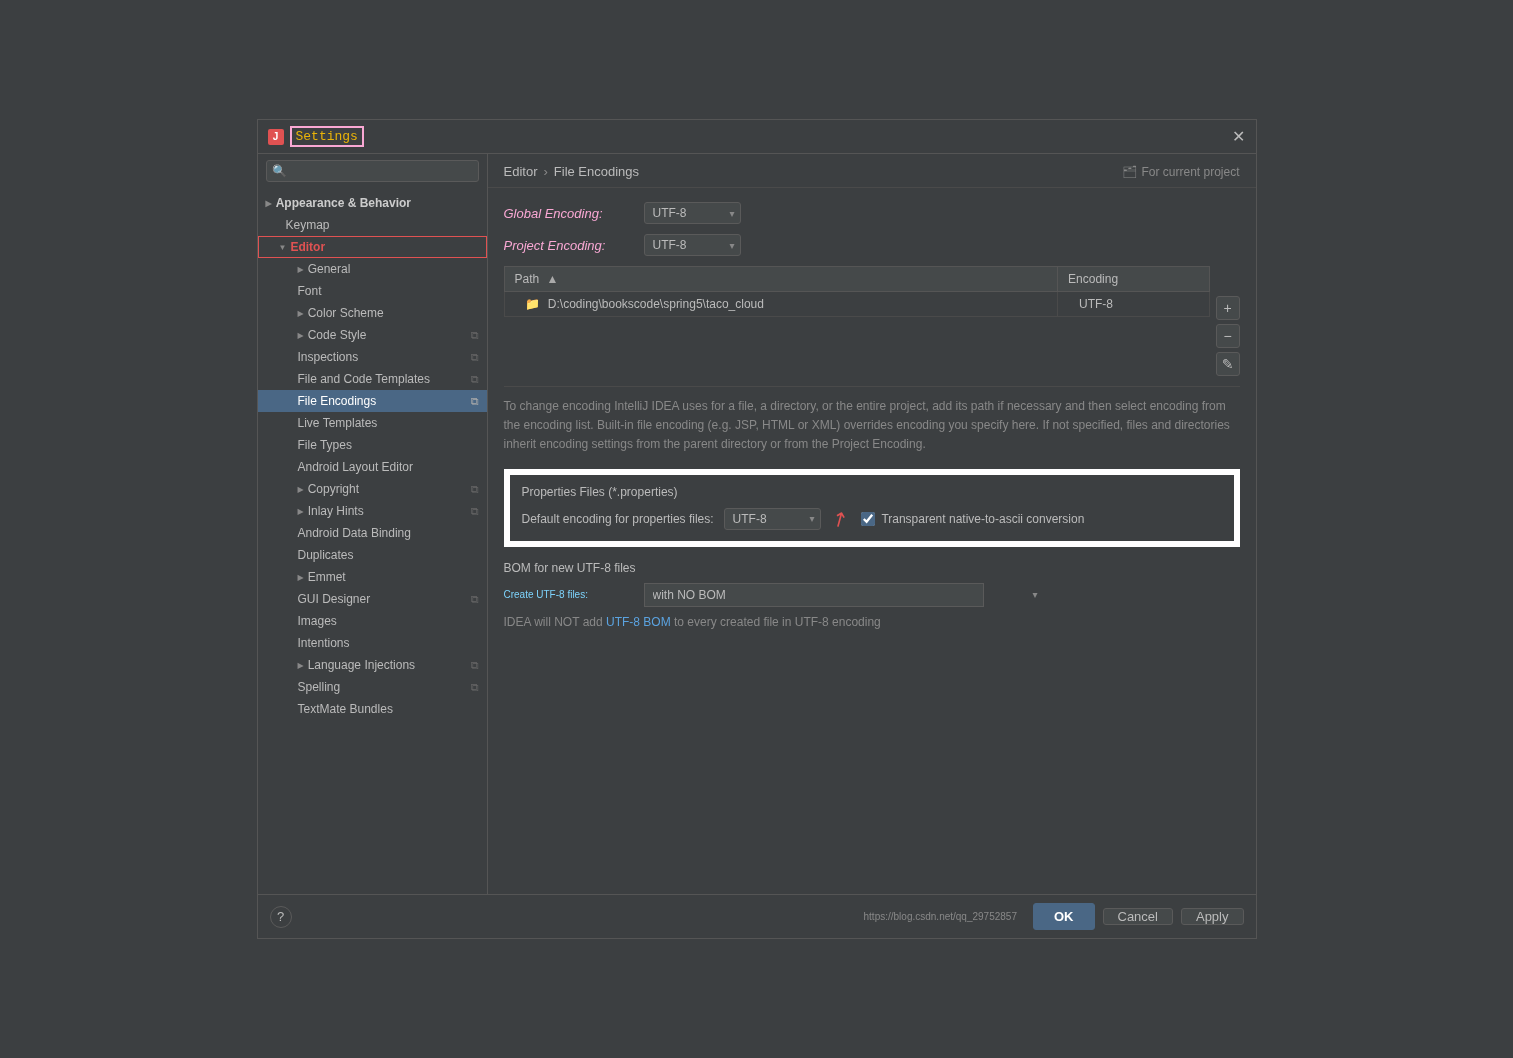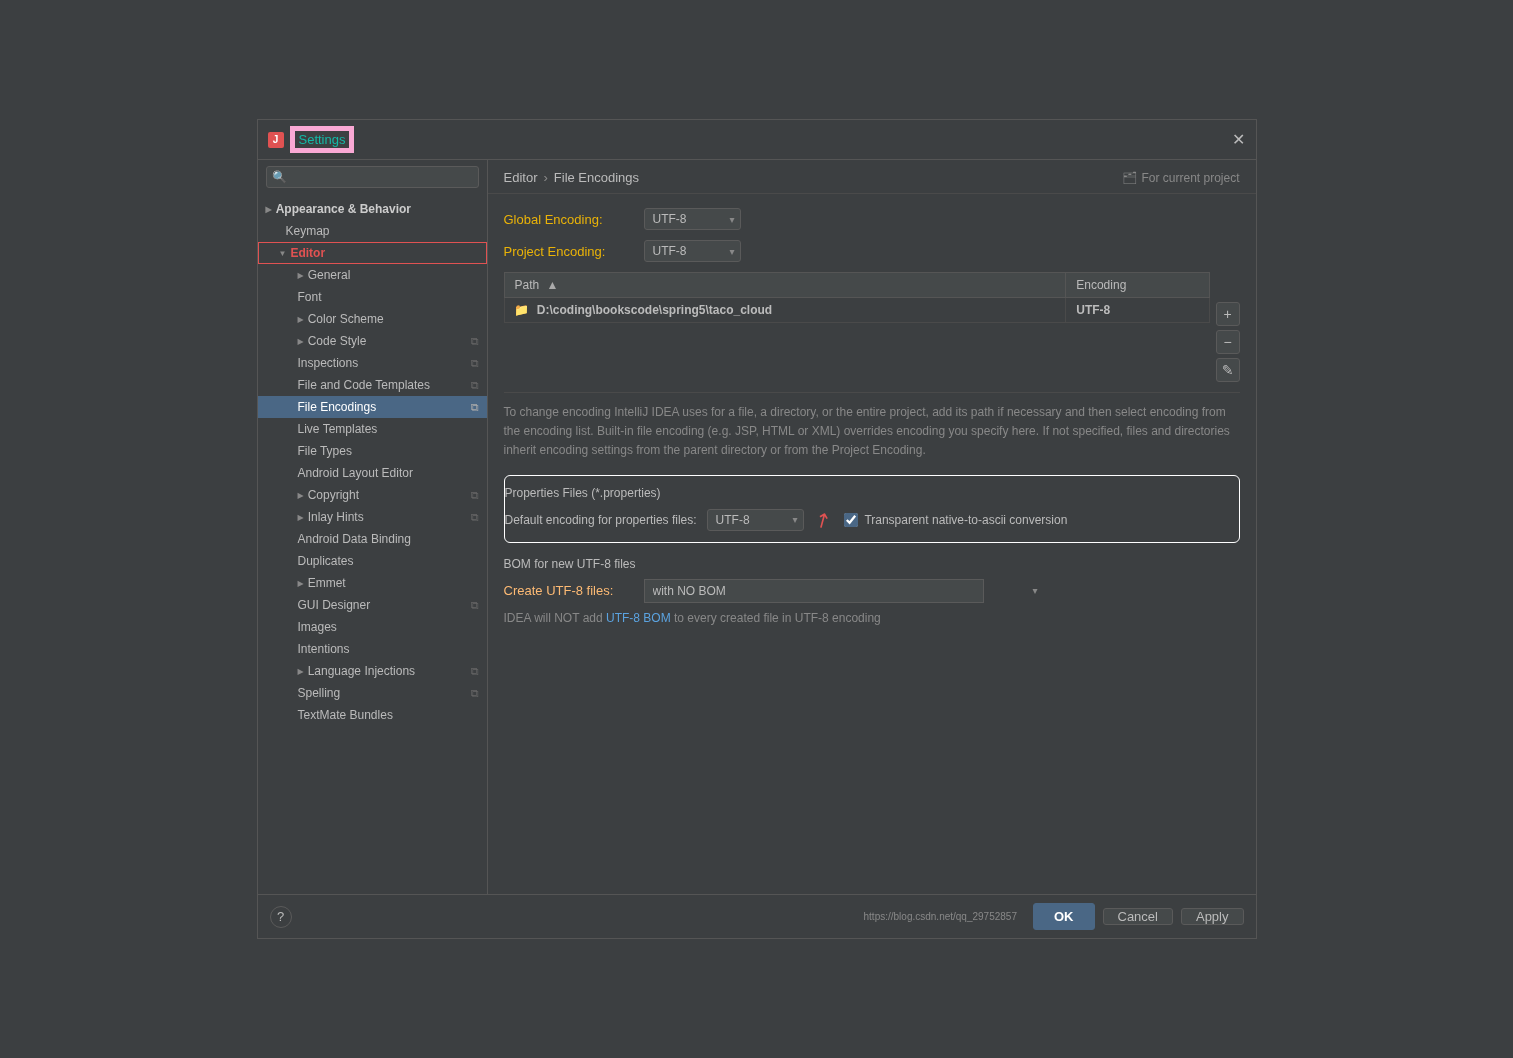--- a/index.html
+++ b/index.html
@@ -42,23 +42,24 @@
       border-radius: 2px;
       display: flex;
       align-items: center;
       justify-content: center;
       font-size: 10px;
       color: white;
       font-weight: bold;
     }
     .title-text {
       font-size: 13px;
-      color: #14b8a6;
-      border: 5px solid #f9a8d4;
+      color: #eab308;
+      border: 2px solid #f9a8d4;
       padding: 1px 4px;
+      font-family: Liberation Mono, monospace;
     }
     .close-btn {
       color: #bbbbbb;
       cursor: pointer;
       font-size: 16px;
       background: none;
       border: none;
       line-height: 1;
     }
     .dialog-body {
@@ -164,22 +165,23 @@
       flex: 1;
     }
     .encoding-row {
       display: flex;
       align-items: center;
       gap: 10px;
       margin-bottom: 10px;
     }
     .encoding-label {
       width: 130px;
-      color: #eab308;
+      color: #f9a8d4;
       font-size: 13px;
+      font-style: italic;
     }
     .dropdown-wrapper {
       position: relative;
       display: inline-flex;
       align-items: center;
     }
     .dropdown-wrapper select {
       background: #45494a;
       border: 1px solid #5a5a5a;
       border-radius: 3px;
@@ -209,24 +211,23 @@
       background: #45494a;
       border: 1px solid #555;
       padding: 5px 10px;
       text-align: left;
       color: #bbbbbb;
       font-weight: 500;
       font-size: 12px;
     }
     .path-table td {
       border: 1px solid #4a4a4a;
-      padding: 5px 10px;
-      font-size: 12px;
-      color: #bbbbbb;
-      font-weight: bold;
+      padding: 5px 21px;
+      font-size: 12px;
+      color: #bbbbbb;
     }
     .table-with-buttons {
       display: flex;
       gap: 6px;
       margin-bottom: 10px;
     }
     .table-container { flex: 1; }
     .table-side-buttons {
       display: flex;
       flex-direction: column;
@@ -256,23 +257,23 @@
     .description-text {
       color: #888;
       font-size: 12px;
       line-height: 1.6;
       margin: 10px 0 14px 0;
       border-top: 1px solid #4a4a4a;
       padding-top: 10px;
     }
     
     .properties-box {
-      border: 1px solid #ffffff;
-      border-radius: 6px;
-      padding: 10px 0;
+      border: 6px solid #ffffff;
+      border-radius: 0;
+      padding: 10px 12px;
       margin-bottom: 14px;
     }
     .properties-title {
       color: #bbbbbb;
       font-size: 12px;
       margin-bottom: 8px;
     }
     .properties-row {
       display: flex;
       align-items: center;
@@ -312,21 +313,21 @@
       color: #bbbbbb;
       font-size: 12px;
       margin-bottom: 8px;
     }
     .bom-row {
       display: flex;
       align-items: center;
       gap: 10px;
       margin-bottom: 8px;
     }
-    .bom-label { color: #fdba74; font-size: 13px; width: 130px; }
+    .bom-label { color: #7dd3fc; font-size: 10px; width: 130px; }
     .bom-dropdown {
       flex: 1;
       max-width: 400px;
     }
     .bom-dropdown select {
       width: 100%;
       background: #45494a;
       border: 1px solid #5a5a5a;
       border-radius: 0;
       color: #bbbbbb;

